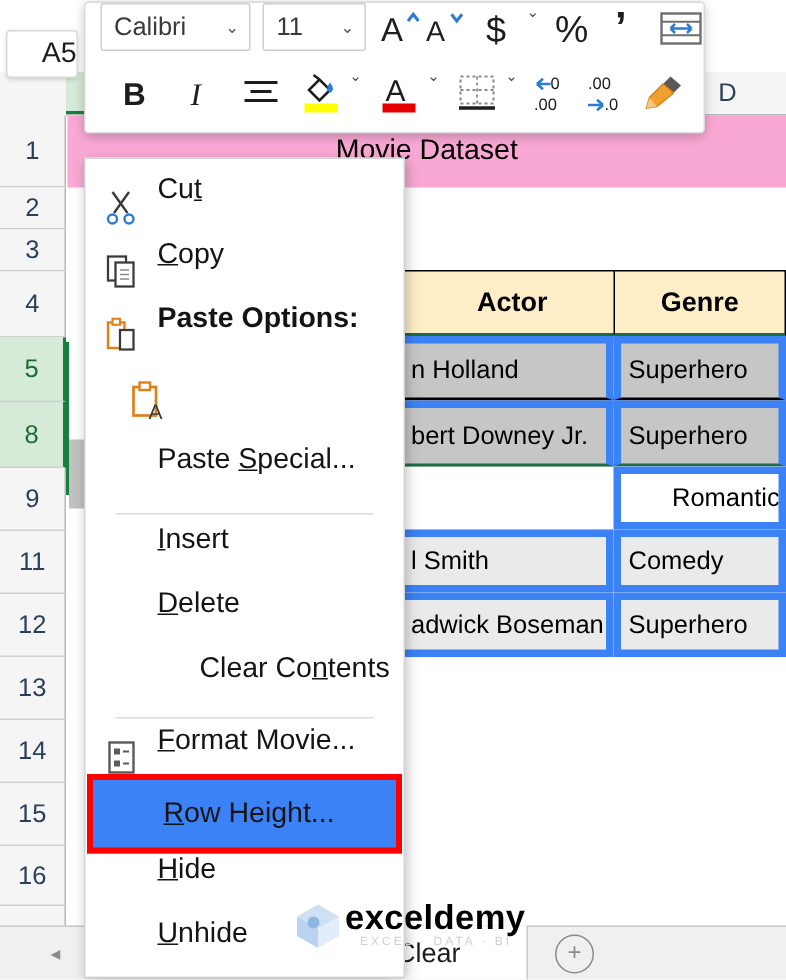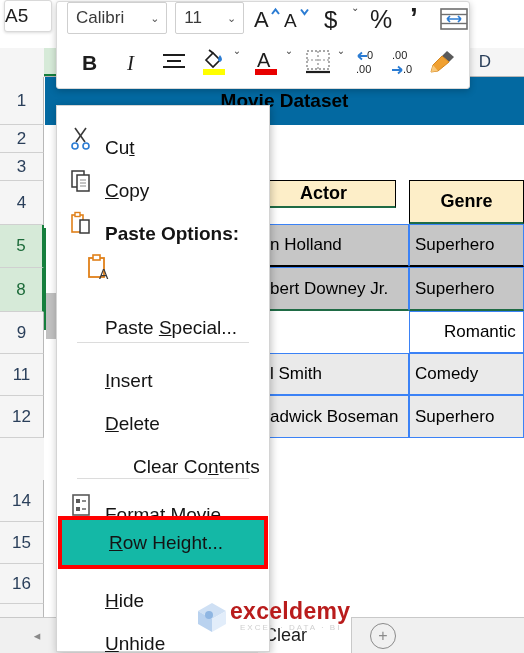--- a/index.html
+++ b/index.html
@@ -40,24 +40,24 @@
   .colhead{position:absolute;top:0;height:28px;box-sizing:border-box;
     background:#f5f5f5;border-right:1px solid #b8b8b8;
     color:#2a3f5a;font-size:17px;
     display:flex;align-items:center;justify-content:center;}
   .colhead.sel{background:#d6ead8;color:#1d6b3a;border-bottom:2px solid #167f3d;}
 
   
   .cell{position:absolute;box-sizing:border-box;
     font-size:17px;color:#000;display:flex;align-items:center;
     padding:0 5px;white-space:nowrap;overflow:hidden;}
-  .cell.title{background:#0369a1;font-weight:bold;justify-content:center;font-size:19px;}
+  .cell.title{background:#f9a8d4;font-weight:normal;justify-content:center;font-size:19px;}
   .cell.hdr{background:#fdeec8;font-weight:bold;justify-content:center;font-size:18px;
     border:1px solid #000;border-bottom:2px solid #1f6b45;}
-  .cell.body{background:#ffffff;border:1px solid #3b82f6;}
+  .cell.body{background:#ffffff;border:5px solid #3b82f6;}
   .cell.selrow{background:#c6c6c6;}
   .cell.selrow2{background:#eaeaea;}
 
   
   #selbox{position:absolute;left:44px;top:180px;width:2px;height:100px;background:#167f3d;}
   #selbox2{position:absolute;left:44px;top:278px;width:10px;height:4px;background:#167f3d;}
 
   
   #vscroll{position:absolute;left:46px;top:245px;width:14px;height:46px;background:#c1c1c1;}
 
@@ -86,49 +86,49 @@
   .combo{box-sizing:border-box;height:32px;border:1px solid #cfcfcf;border-radius:2px;
     background:#fff;display:flex;align-items:center;padding:0 4px 0 8px;
     font-size:17px;color:#3a3a3a;position:relative;}
   .combo .cv{flex:1;}
   .combo .cx{color:#555;font-size:11px;padding:0 3px;}
   .mtbtn{height:34px;min-width:30px;display:flex;align-items:center;justify-content:center;
     color:#1d1d1d;position:relative;}
   .caretsm{font-size:10px;color:#444;width:16px;text-align:center;}
 
   
-  #namebox{position:absolute;left:4px;top:0;width:48px;height:32px;
+  #namebox{position:absolute;left:4px;top:20px;width:48px;height:32px;
     box-sizing:border-box;background:#fff;border:1px solid #d9d9d9;border-radius:3px;
     box-shadow:0 1px 3px rgba(0,0,0,.14);
-    display:flex;align-items:center;justify-content:flex-start;
+    display:flex;align-items:center;justify-content:flex-end;
     font-size:19px;color:#1d1d1d;z-index:31;}
 
   
   #ctxmenu{
     position:absolute;left:56px;top:105px;width:212px;height:545px;
     background:#ffffff;border:1px solid #d4d4d4;
     box-shadow:1px 2px 8px rgba(0,0,0,.25);
     z-index:40;
   }
-  .mi{position:absolute;left:0;width:201px;height:43px;display:flex;align-items:flex-end;}
+  .mi{position:absolute;left:0;width:201px;height:43px;display:flex;align-items:flex-start;}
   .mi .ic{width:48px;height:43px;display:flex;align-items:center;justify-content:center;}
   .mi .lbl{font-size:19px;color:#141414;}
   .mi .lbl.bold{font-weight:bold;}
   .mi u{text-decoration:underline;}
   .msep{position:absolute;left:20px;width:172px;height:1px;background:#dcdcdc;}
   #rowheight-hl{
     position:absolute;left:1px;top:410px;width:210px;height:53px;
-    background:#14b8a6;border:4px solid #ff0000;box-sizing:border-box;
+    background:#3b82f6;border:4px solid #ff0000;box-sizing:border-box;
     display:flex;align-items:center;
   }
   #rowheight-hl .lbl{font-size:19px;color:#141414;padding-left:47px;}
 
   
   #watermark{position:absolute;left:196px;top:598px;width:160px;height:40px;z-index:45;}
-  #wm-text{position:absolute;left:34px;top:0px;font-size:23px;color:#b91c1c;
+  #wm-text{position:absolute;left:34px;top:0px;font-size:23px;color:#000000;
     font-weight:bold;letter-spacing:.3px;}
   #wm-sub{position:absolute;left:44px;top:25px;font-size:8px;color:#cfcfcf;letter-spacing:2px;}
   #wm-cube{position:absolute;left:0;top:3px;width:32px;height:32px;}
 
   svg{display:block;}
 </style>
 </head>
 <body>
 
 <div id="sheet">
@@ -167,37 +167,40 @@
       </div>
       <div class="rowhead" style="top: 264px; height: 42px;">
         <span>9</span>
       </div>
       <div class="rowhead" style="top: 306px; height: 42px;">
         <span>11</span>
       </div>
       <div class="rowhead" style="top: 348px; height: 42px;">
         <span>12</span>
       </div>
+      <div class="rowhead" style="top: 390px; height: 42px;">
+        <span>13</span>
+      </div>
       <div class="rowhead" style="top: 432px; height: 42px;">
         <span>14</span>
       </div>
       <div class="rowhead" style="top: 474px; height: 42px;">
         <span>15</span>
       </div>
       <div class="rowhead" style="top: 516px; height: 40px;">
         <span>16</span>
       </div>
       <div class="rowhead" style="top: 556px; height: 40px;">
         <span>17</span>
       </div>
     </div>
 
   <div class="cell title" style="left:45px;top:29px;width:479px;height:48px;">Movie Dataset</div>
 
-  <div class="cell hdr" style="left:251px;top:132px;width:145px;height:28px;">Actor</div>
+  <div class="cell hdr" style="left:269px;top:132px;width:145px;height:44px;">Actor</div>
   <div class="cell hdr" style="left:409px;top:132px;width:115px;height:44px;">Genre</div>
 
   <div class="cell body selrow" style="left:264px;top:176px;width:145px;height:43px;border-bottom:2px solid #000;">n Holland</div>
   <div class="cell body selrow" style="left:409px;top:176px;width:115px;height:43px;border-bottom:2px solid #000;">Superhero</div>
 
   <div class="cell body selrow" style="left:264px;top:219px;width:145px;height:44px;border-bottom:2px solid #1f6b45;">bert Downey Jr.</div>
   <div class="cell body selrow" style="left:409px;top:219px;width:115px;height:44px;border-bottom:2px solid #1f6b45;">Superhero</div>
 
   <div class="cell body" style="left:409px;top:263px;width:115px;height:42px;padding-left:34px;">Romantic</div>
 

